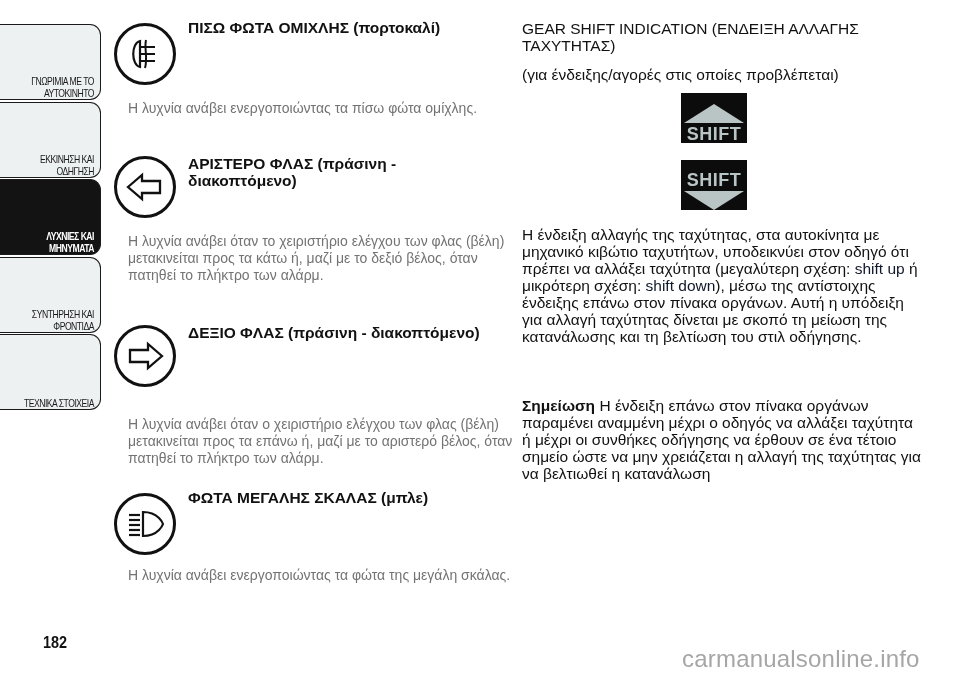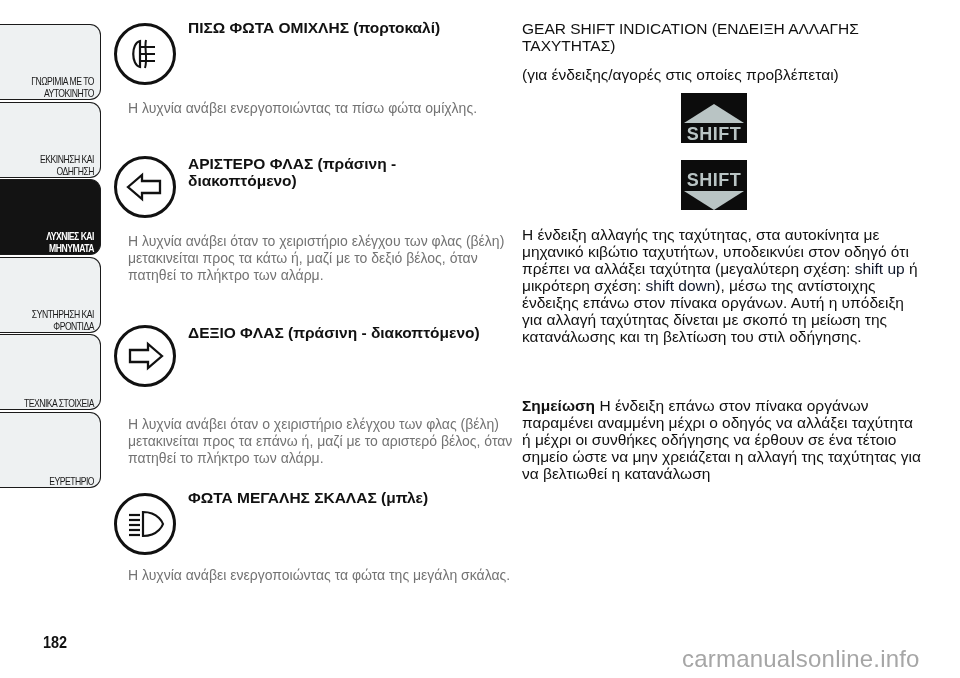--- a/index.html
+++ b/index.html
@@ -125,23 +125,20 @@
     <span class="tab-label">ΛΥΧΝΙΕΣ ΚΑΙ
 ΜΗΝΥΜΑΤΑ</span>
   </div>
   <div class="tab">
     <span class="tab-label">ΣΥΝΤΗΡΗΣΗ ΚΑΙ
 ΦΡΟΝΤΙΔΑ</span>
   </div>
   <div class="tab">
     <span class="tab-label">ΤΕΧΝΙΚΑ ΣΤΟΙΧΕΙΑ</span>
   </div>
-  <div class="tab">
-    <span class="tab-label">ΕΥΡΕΤΗΡΙΟ</span>
-  </div>
 </nav>
 
 <div class="page-number">182</div>
 
 <main class="col-left">
 
   <section class="section" style="top:0;">
     <div class="sec-icon" style="top:23px;">
       <svg width="36" height="32" viewBox="0 0 36 32">
         <path d="M13 3 C4 5 4 27 13 29 Z" fill="none" stroke="#111" stroke-width="2.2"></path>

